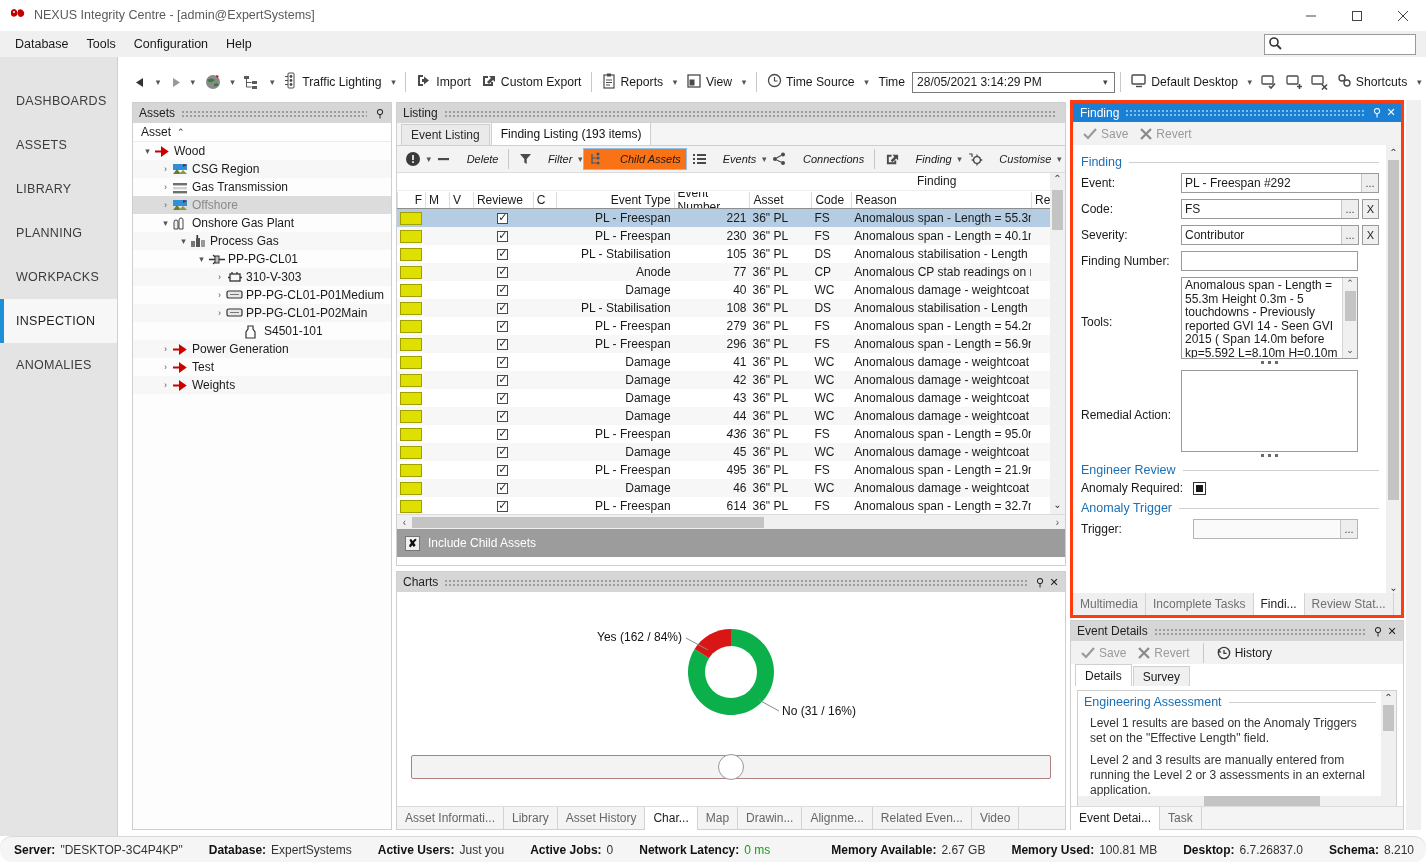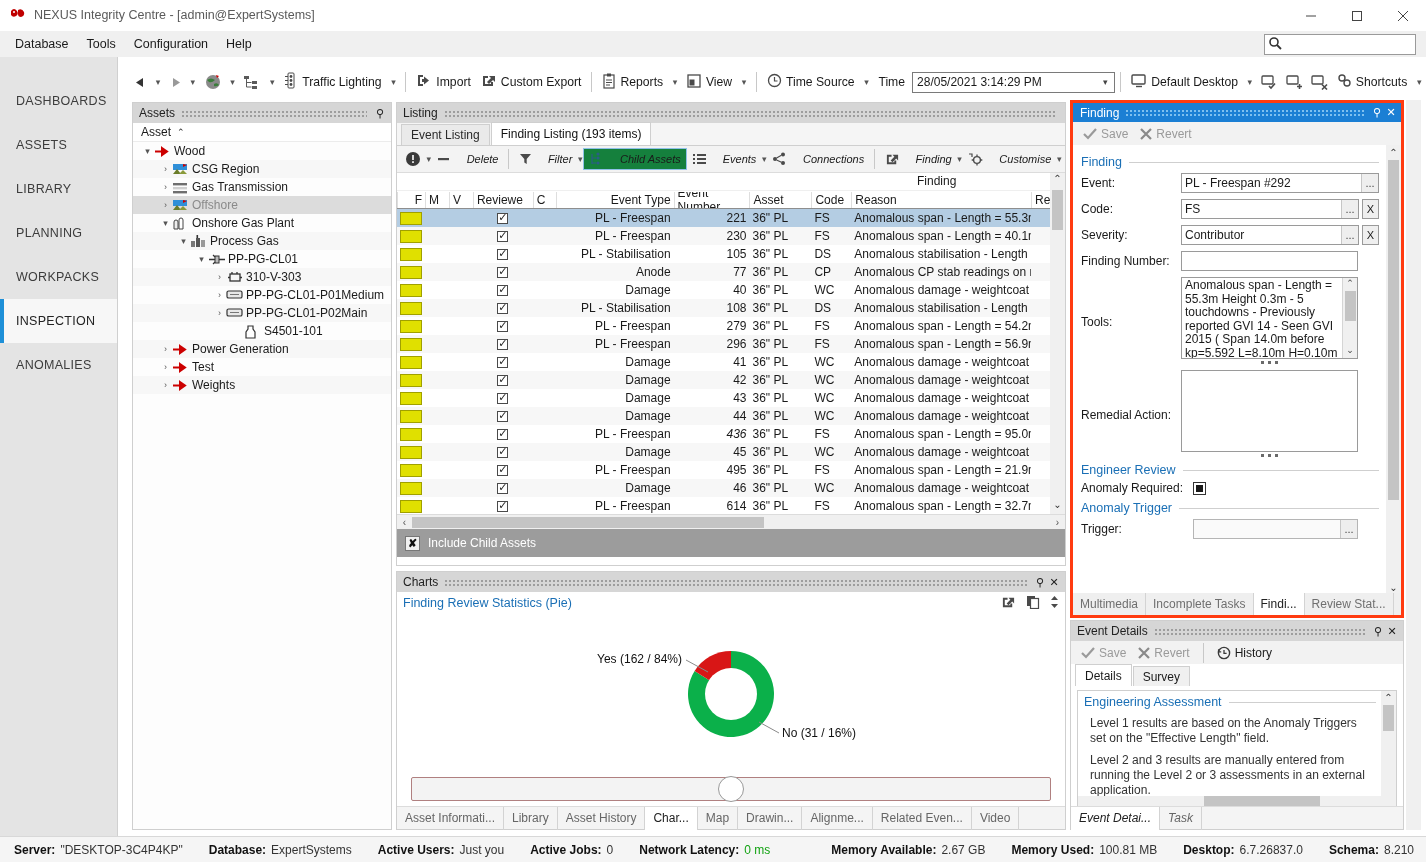--- a/index.html
+++ b/index.html
@@ -104,21 +104,21 @@
   .tabs { height: 23px; display: flex; align-items: flex-end; padding-left: 4px;
     background: #f5f5f5; border-bottom: 1px solid #cfcfcf; }
   .tab { height: 21px; padding: 0 9px; display: flex; align-items: center;
      font-size: 12px; border: 1px solid #cfcfcf; border-bottom: none;
      background: #eaeaea; color: #2a2a2a; margin-right: 1px; }
   .tab.active { background: #fff; height: 23px; color: #111; }
   .ltoolbar { height: 27px; background: #f3f3f3; display: flex; align-items: center;
      padding: 0 3px; border-bottom: 1px solid #dcdcdc; }
   .lbtn { display: flex; align-items: center; gap: 16px; padding: 2px 5px;
      font-size: 11px; height: 22px; white-space: nowrap; font-style: italic; }
-  .lbtn.sel { background: #15803d; border: 1px solid #8fc1e8; justify-content: center; }
+  .lbtn.sel { background: #f97316; border: 1px solid #8fc1e8; justify-content: center; }
 
   .grid-hdr-top { height: 18px; background: #fff; position: relative;
      border-bottom: 1px solid #efefef; }
   .grid-hdr-top .grp { position: absolute; left: 520px; top: 1px; font-size: 12px; }
   .grid-hdr {
     height: 18px; background: #fff; display: flex; align-items: flex-end;
     font-size: 12px; border-bottom: 1px solid #8e8e8e;
   }
   .gh { border-left: 1px solid #dedede; padding: 0 3px; height: 16px;
     display: flex; align-items: center; overflow: hidden; }
@@ -243,21 +243,21 @@
 
   .fullsb {
     position: absolute; left: 1406px; top: 100px; width: 15px; height: 730px;
     background: #f0f0f0;
   }
 
   
   .statusbar {
     position: absolute; left: 0; bottom: 0; width: 1426px; height: 26px;
     background: #f5f5f5; border-top: 1px solid #d8d8d8;
-    display: flex; align-items: center; font-size: 12px;
+    display: flex; align-items: center; font-size: 12px; border-radius: 12px;
   }
   .sitem { display: flex; align-items: center; gap: 5px; }
   .sk { font-weight: bold; color: #111; }
   .sv { color: #333; }
   .sv.green { color: #13a313; }
   .sgap { width: 26px; }
 </style>
 </head>
 <body>
 
@@ -1002,43 +1002,20 @@
     </div>
   </div>
 
   <div class="charts">
     <div class="panel-head">
       <span>Charts</span>
       <span class="dots"></span>
       <span class="pbtn">⚲</span>
       <span class="pbtn">✕</span>
     </div>
-    <div class="chart-title">
-      <span>Finding Review Statistics (Pie)</span>
-      <span class="chart-acts">
-        <span>
-          <svg width="15" height="14" viewBox="0 0 16 15">
-            <path d="M2 3 v10 h10 v-4 h-2 v2 h-6 v-6 h3 v-2 z" fill="#4a4a4a"></path>
-            <path d="M14 3 l-6 0 l2 2 l-4 4 l2 2 l4 -4 l2 2 z" fill="#4a4a4a"></path>
-          </svg>
-        </span>
-        <span>
-          <svg width="14" height="14" viewBox="0 0 14 14">
-            <rect x="1" y="1" width="8" height="10" fill="#4a4a4a"></rect>
-            <rect x="4.5" y="3.5" width="8" height="10" fill="#fff" stroke="#4a4a4a" stroke-width="1.2"></rect>
-          </svg>
-        </span>
-        <span>
-          <svg width="9" height="14" viewBox="0 0 9 14">
-            <polygon points="4.5,1 8,5 1,5" fill="#4a4a4a"></polygon>
-            <polygon points="4.5,13 8,9 1,9" fill="#4a4a4a"></polygon>
-          </svg>
-        </span>
-      </span>
-    </div>
     <div class="chart-area">
       <svg width="668" height="160" viewBox="0 0 668 160">
 
         <path id="sliceYes" fill="#0bb04a" d="M 334 80 L 334 37 A 43 43 0 1 1 297.6041652530597 57.10145827626984 Z"></path>
         <path id="sliceNo" fill="#d81616" d="M 334 80 L 297.6041652530597 57.10145827626984 A 43 43 0 0 1 334 37 Z"></path>
         <circle cx="334" cy="80" r="26" fill="#ffffff"></circle>
         <line x1="289" y1="46" x2="311" y2="58" stroke="#8a8a8a" stroke-width="1"></line>
         <text id="labelYes" x="285" y="49" text-anchor="end" font-family="Liberation Sans, sans-serif" font-size="12" fill="#111">Yes (162 / 84%)</text>
         <line x1="362" y1="108" x2="382" y2="119" stroke="#8a8a8a" stroke-width="1"></line>
         <text id="labelNo" x="385" y="123" font-family="Liberation Sans, sans-serif" font-size="12" fill="#111">No (31 / 16%)</text>
@@ -1243,21 +1220,21 @@
           <div style="font-size:10px;color:#333;height:14px;line-height:14px;">⌃</div>
           <div style="width:11px;height:26px;background:#c4c4c4;"></div>
           <div style="flex:1;"></div>
           <div style="font-size:10px;color:#333;height:14px;line-height:14px;">⌄</div>
         </div>
         <div class="edhsb">
           <div style="margin-left:126px;width:116px;height:11px;background:#c4c4c4;"></div>
         </div>
       </div>
     </div>
-    <div class="btabs" style="width:332px;font-style:italic;" id="edbtabs">
+    <div class="btabs" style="width:332px;" id="edbtabs">
         <div class="btab active">Event Detai...</div>
         <div class="btab">Task</div>
       </div>
   </div>
 
   <div class="fullsb"></div>
 
   <div class="statusbar">
     <div style="width:14px;"></div>
     <div id="statusleft" style="display:flex;align-items:center;">

